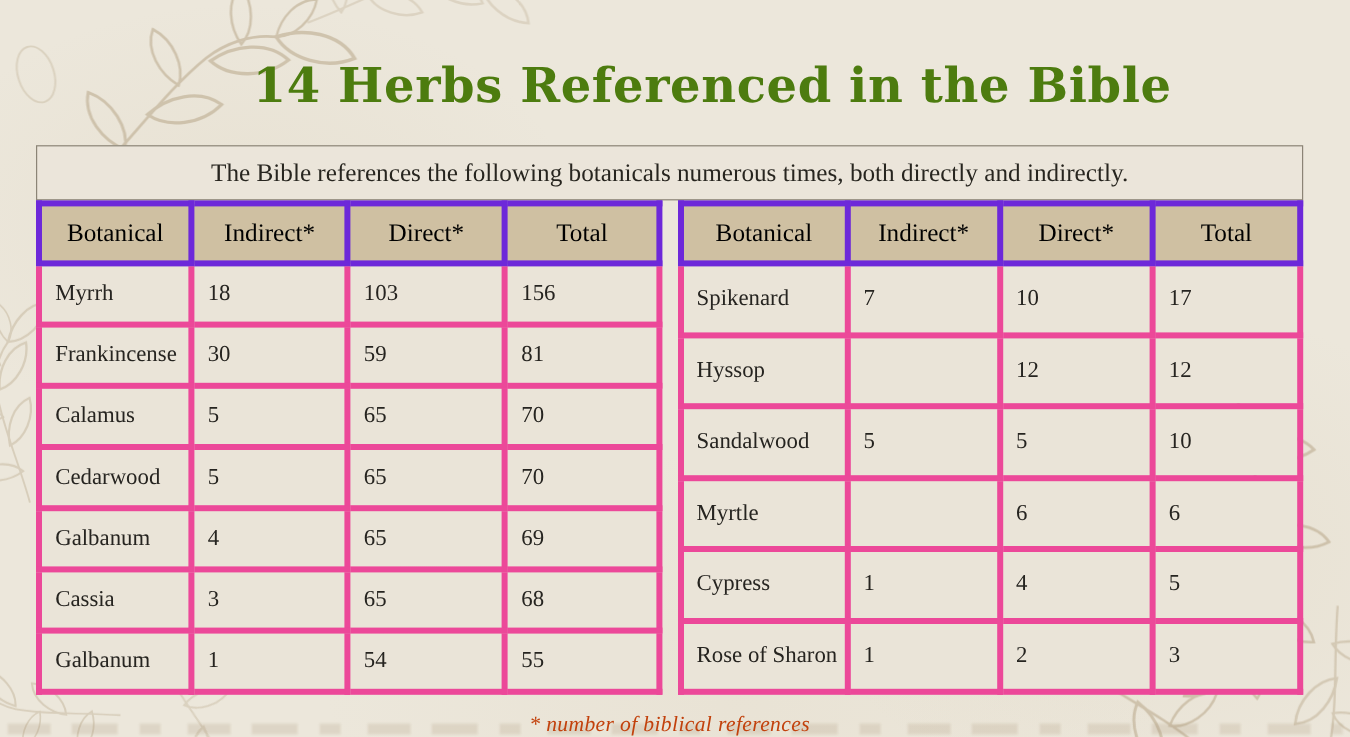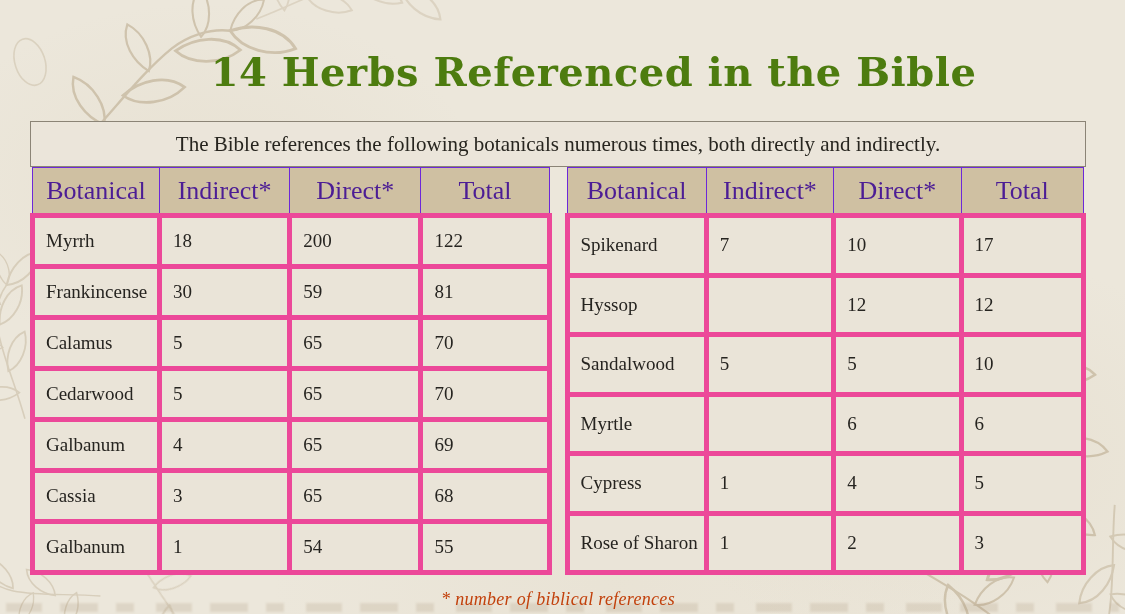--- a/index.html
+++ b/index.html
@@ -35,22 +35,22 @@
   .tables-wrap{display:flex;gap:13px;}
   table.herbs{
     flex:1 1 0;border-collapse:collapse;table-layout:fixed;
     border:1px solid #857e6f;
   }
   table.herbs col.c-botanical{width:24.6%;}
   table.herbs col.c-indirect{width:25.2%;}
   table.herbs col.c-direct{width:25.4%;}
   table.herbs col.c-total{width:24.8%;}
   table.herbs th{
-    height:43px;background:#cfc0a2;border:1px solid #6d28d9;
-    font-weight:normal;font-size:26px;color:#4c1d95;text-align:center;
+    height:43px;background:#cfc0a2;border:5px solid #6d28d9;
+    font-weight:normal;font-size:21px;color:#000000;text-align:center;
   }
   table.herbs td{
     height:46px;background:#eae4d8;border:5px solid #ec4899;
     font-size:19px;color:#262420;text-align:left;padding:0 6px 0 11px;
     vertical-align:middle;white-space:nowrap;overflow:hidden;
   }
   td.small-label{font-size:15px;}
   .footnote{
     margin-top:14px;text-align:center;font-style:italic;
     font-size:18px;color:#c2410c;letter-spacing:.3px;
@@ -108,22 +108,22 @@
           <th>Botanical</th>
           <th>Indirect*</th>
           <th>Direct*</th>
           <th>Total</th>
         </tr>
       </thead>
       <tbody>
         <tr>
           <td>Myrrh</td>
           <td>18</td>
-          <td>200</td>
-          <td>122</td>
+          <td>103</td>
+          <td>156</td>
         </tr>
         <tr>
           <td>Frankincense</td>
           <td>30</td>
           <td>59</td>
           <td>81</td>
         </tr>
         <tr>
           <td>Calamus</td>
           <td>5</td>

